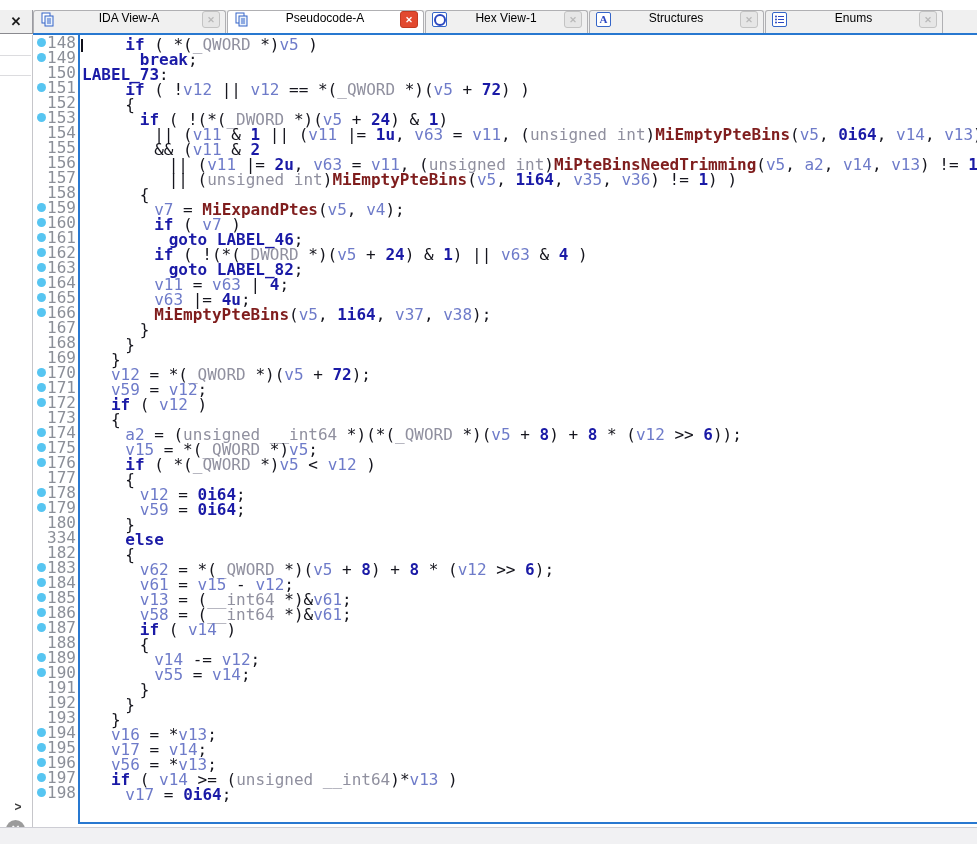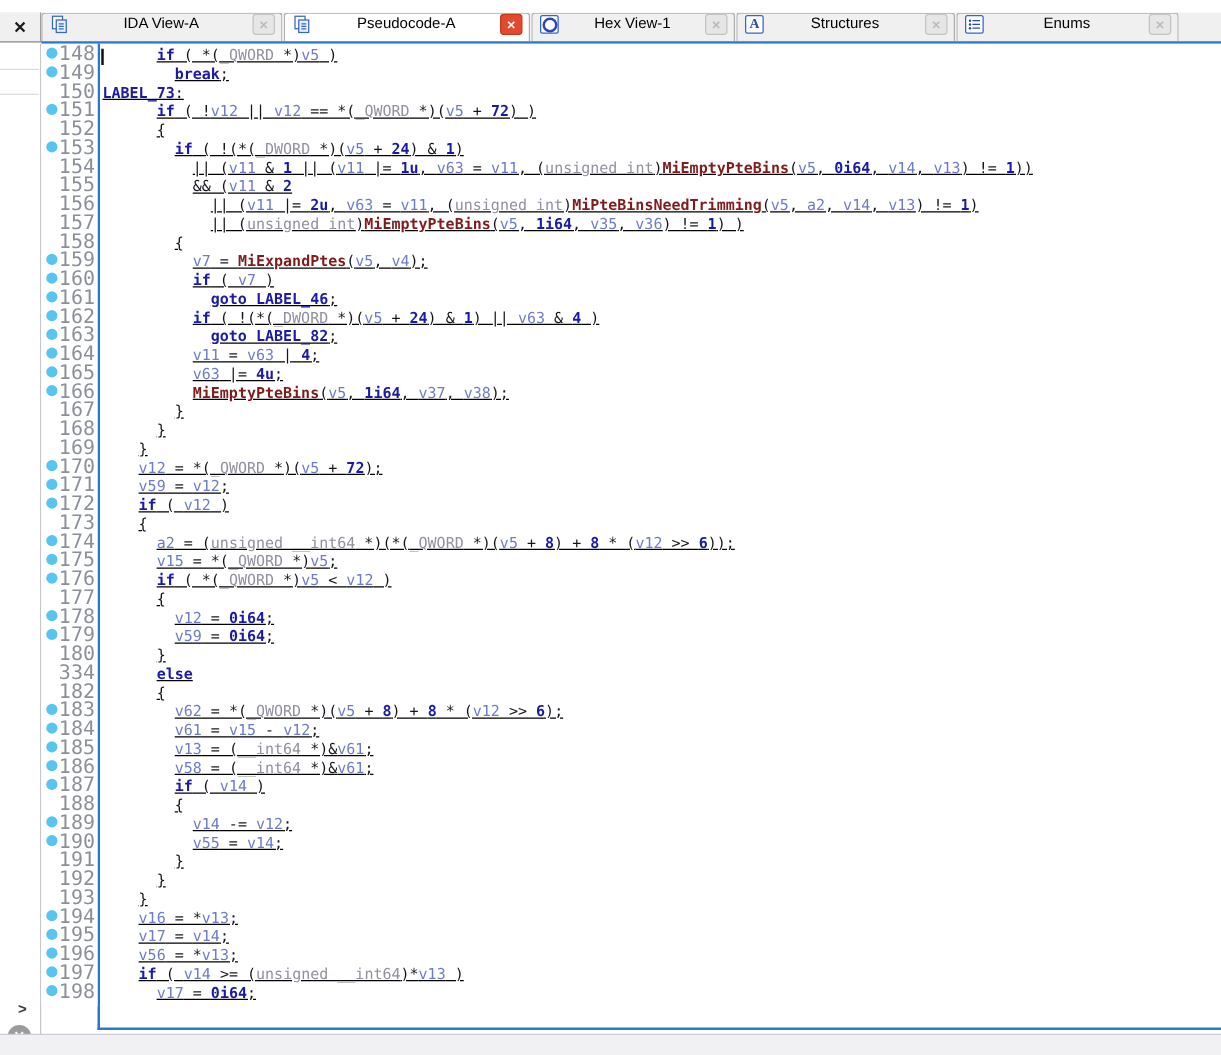--- a/index.html
+++ b/index.html
@@ -52,22 +52,22 @@
 
   
   .gutter{position:absolute;left:33px;top:35px;width:45px;height:770px;background:#fff;
           font-family:"DejaVu Sans Mono",monospace;font-size:16px;color:#8b8f98;}
   .gut-row{position:relative;height:15px;line-height:15px;}
   .gut-num{position:absolute;right:2px;top:0;}
   .gut-dot{position:absolute;left:4px;top:3px;width:9px;height:9px;border-radius:50%;background:#57c5f1;}
 
   
   .code{position:absolute;left:80px;top:35px;width:897px;height:770px;background:#fff;
-        font-family:"DejaVu Sans Mono",monospace;font-size:12px;white-space:pre;overflow:hidden;
-        padding-top:2px;box-sizing:border-box;text-decoration:underline;}
+        font-family:"DejaVu Sans Mono",monospace;font-size:16px;white-space:pre;overflow:hidden;
+        padding-top:2px;box-sizing:border-box;}
   .code-line{height:15px;line-height:15px;color:#15151d;}
   .code-line .k{color:#1a1aa6;font-weight:700;}
   .code-line .f{color:#7f1d1d;font-weight:700;}
   .code-line .v{color:#6e7bc9;}
   .code-line .t{color:#90909f;}
   .code-line .p{color:#15151d;}
   .caret{position:absolute;left:1px;top:2px;width:2px;height:13px;background:#10101a;}
 
   
   .statusbar{position:absolute;left:80px;top:805px;width:897px;height:17px;background:#ffffff;

